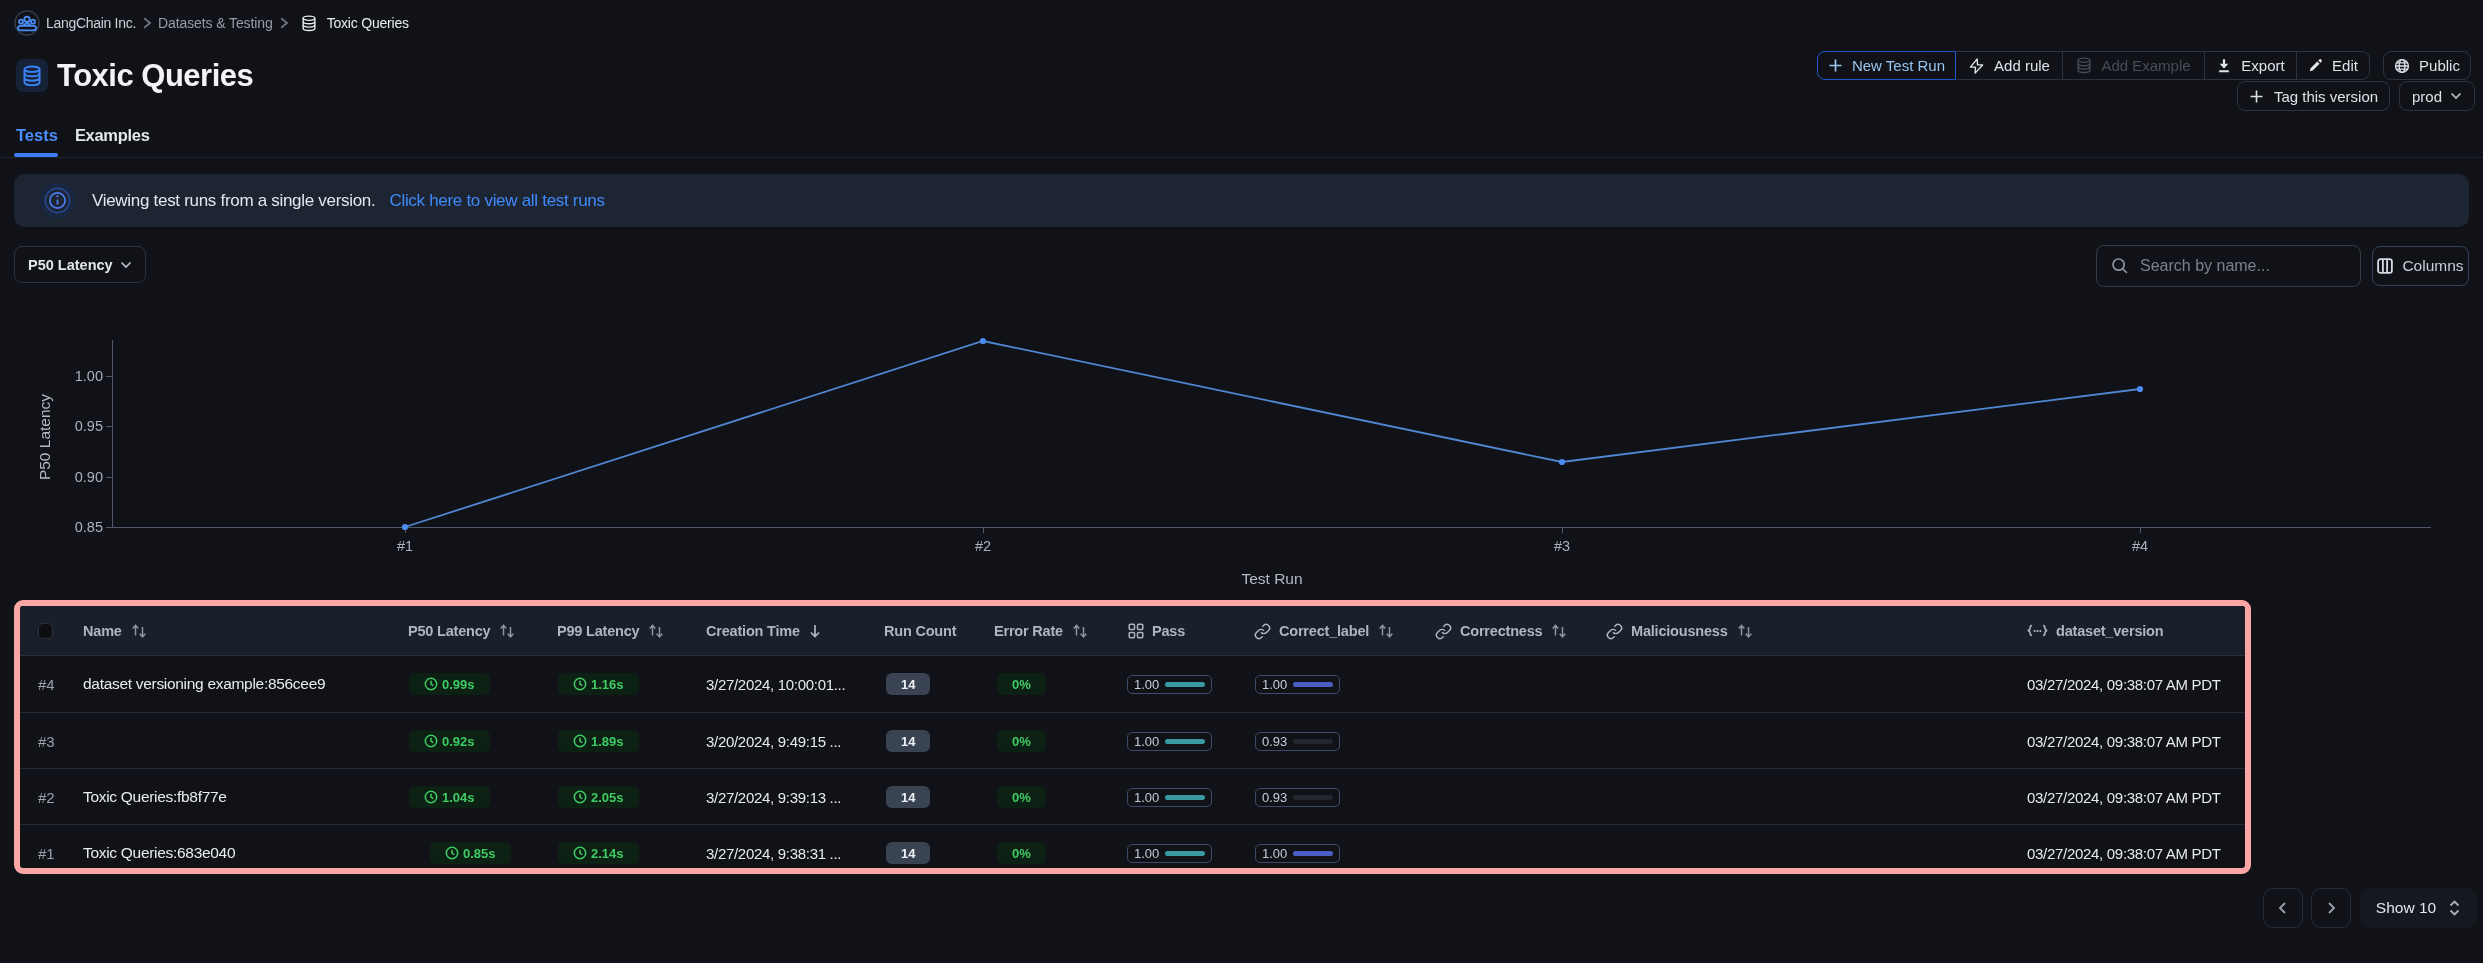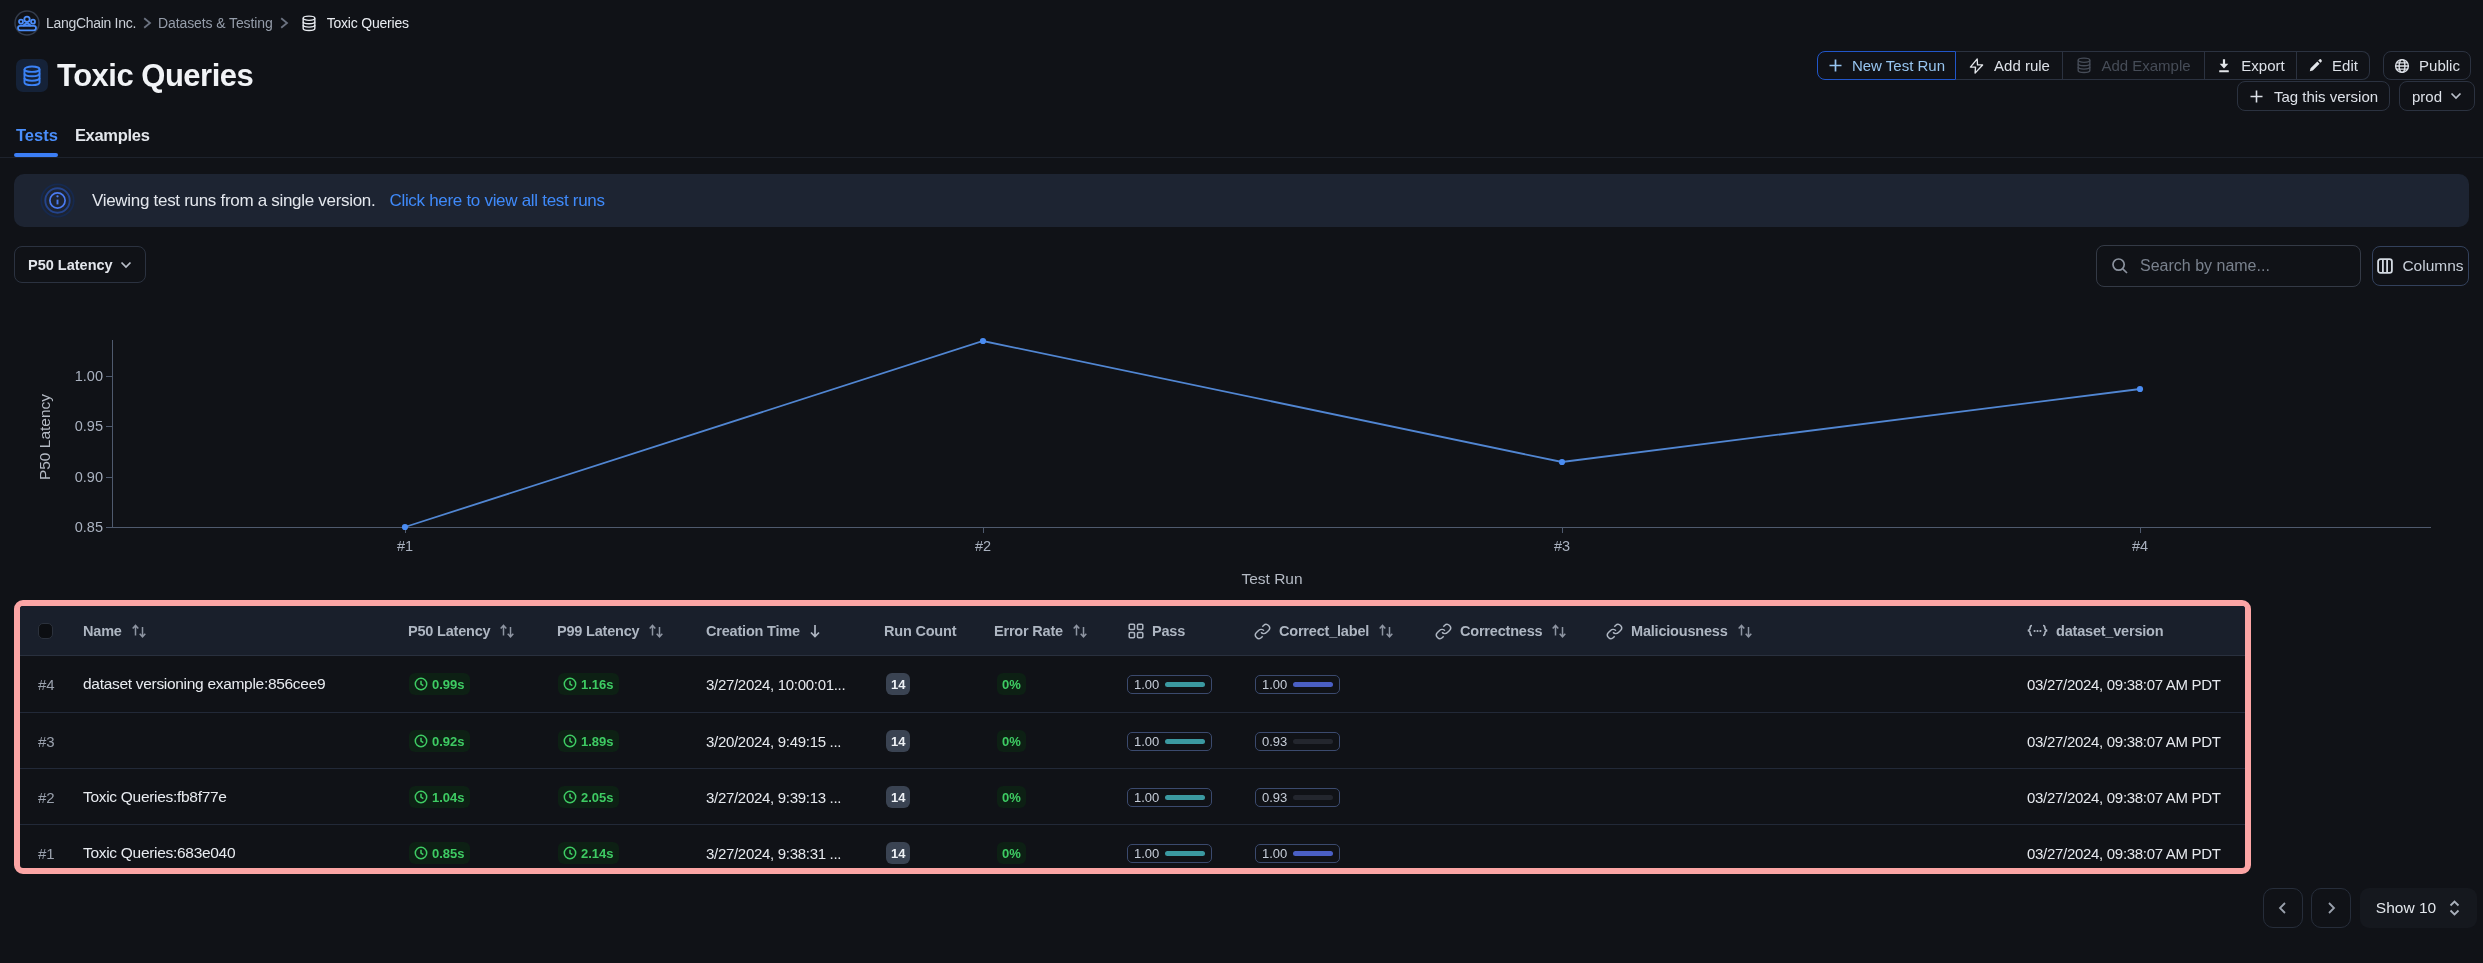--- a/index.html
+++ b/index.html
@@ -64,21 +64,21 @@
   .th { position:absolute; top:0; height:50px; display:flex; align-items:center;
     color:#aeb6c2; font-size:14.5px; font-weight:700; letter-spacing:-0.2px; gap:8px; white-space:nowrap; }
   .trow { position:absolute; left:0; width:2453px; height:56px; }
   .trow + .trow { border-top:1px solid #222938; }
   .td { position:absolute; top:0; height:56px; display:flex; align-items:center;
     white-space:nowrap; }
   .idx { color:#9aa1ad; font-size:15px; }
   .name { color:#e8ebf0; font-size:15.5px; letter-spacing:-0.3px; }
   .date { color:#e6e9ee; font-size:15px; letter-spacing:-0.3px; }
   .chip { height:22px; border-radius:6px; display:flex; align-items:center;
-    padding:0 5px; gap:4px; font-size:13px; font-weight:700; }
+    padding:0 15px; gap:4px; font-size:13px; font-weight:700; }
   .chip.green { background:#0d2014; color:#3ecb63; }
   .chip.gray { background:#3a4352; color:#eef1f5; }
   .scorebox { height:19px; border:1px solid #3b4a6e; border-radius:5px; display:flex;
     align-items:center; padding:0 6px; gap:6px; }
   .scorebox .v { color:#c6cdd8; font-size:13px; }
   .bar { width:40px; height:5px; border-radius:3px; }
   .dd { color:#d7dce3; font-size:15px; }
 
   
   .pgbtn { top:888px; width:40px; height:40px; border:1px solid #262d3a; border-radius:10px;
@@ -531,21 +531,21 @@
           <span class="dd">--</span>
         </div>
     </div>
     <div class="trow" style="top:218px;">
       <div class="td" style="left:18px;">
           <span class="idx">#1</span>
         </div>
       <div class="td" style="left:63px;">
           <span class="name">Toxic Queries:683e040</span>
         </div>
-      <div class="td" style="left:389px;">
+      <div class="td" style="left:410px;">
           <span class="chip green"><svg width="14" height="14" viewBox="0 0 14 14">
               <circle cx="7" cy="7" r="5.7" fill="none" stroke="#3ecb63" stroke-width="1.5"></circle>
               <path d="M7 3.8 V7 L9.3 8.6" fill="none" stroke="#3ecb63" stroke-width="1.5"></path>
             </svg>0.85s</span>
         </div>
       <div class="td" style="left:538px;">
           <span class="chip green"><svg width="14" height="14" viewBox="0 0 14 14">
               <circle cx="7" cy="7" r="5.7" fill="none" stroke="#3ecb63" stroke-width="1.5"></circle>
               <path d="M7 3.8 V7 L9.3 8.6" fill="none" stroke="#3ecb63" stroke-width="1.5"></path>
             </svg>2.14s</span>

